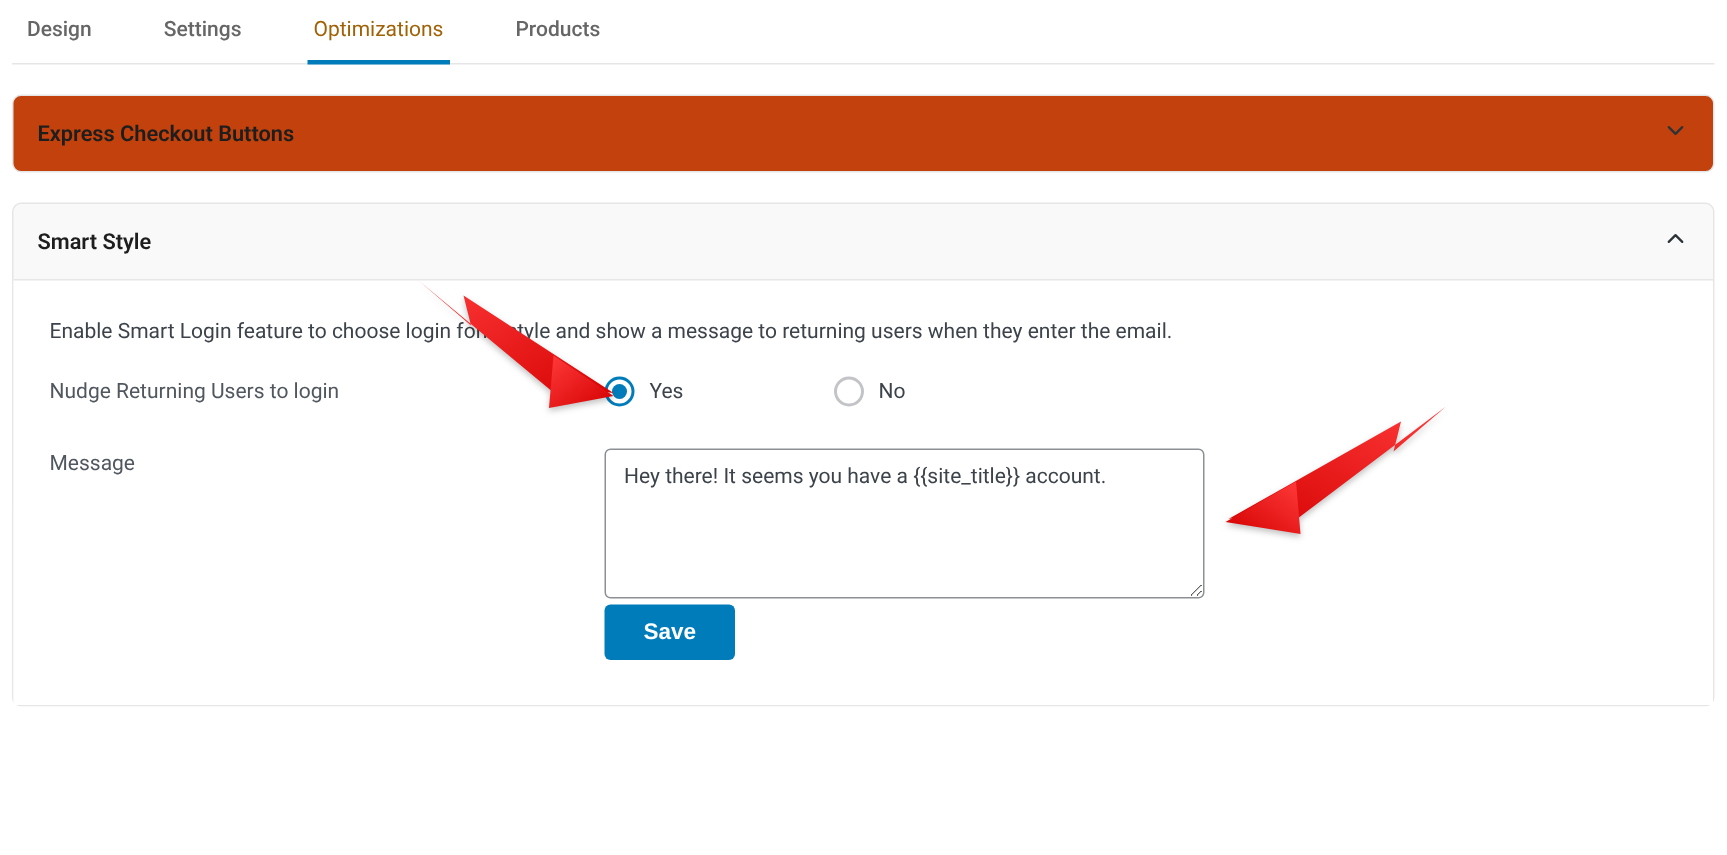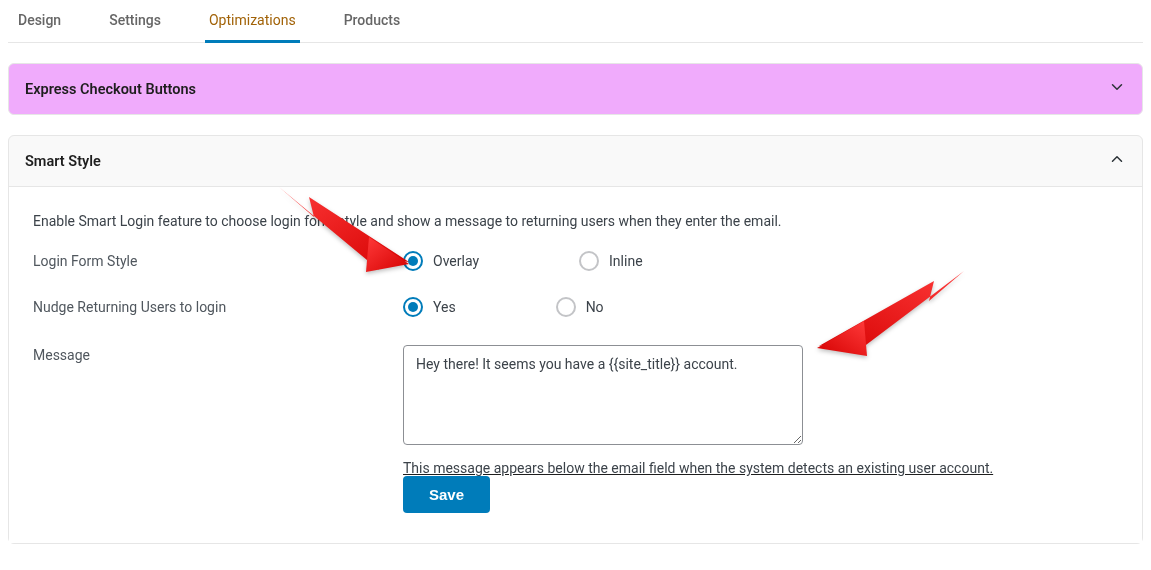--- a/index.html
+++ b/index.html
@@ -31,21 +31,21 @@
       content: "";
       position: absolute;
       left: 0; right: 0; bottom: -1px;
       height: 3px;
       background: #007cba;
     }
     .panel {
       border: 1px solid #e6e6e6;
       border-radius: 6px;
       margin-top: 20px;
-      background: #f0abfc;
+      background: #c2410c;
     }
     .panel-header {
       padding: 14px 16px;
       font-weight: 600;
       font-size: 14.5px;
       display: flex;
       justify-content: space-between;
       align-items: center;
       cursor: pointer;
     }
@@ -169,37 +169,20 @@
     <span>Smart Style</span>
     <span class="chev-icon">
       <svg viewBox="0 0 24 24" fill="none" stroke="#2c3338" stroke-width="2" stroke-linecap="round" stroke-linejoin="round">
           <polyline points="6 15 12 9 18 15"></polyline>
         </svg>
     </span>
   </div>
   <div class="panel-body">
     <p class="section-desc">Enable Smart Login feature to choose login form style and show a message to returning users when they enter the email.</p>
 
-    <div class="form-row">
-      <div class="form-label">Login Form Style</div>
-      <div class="radio-group">
-        <div class="radio-opt selected">
-          <span class="radio-circle">
-              <span class="radio-dot"></span>
-            </span>
-          <span class="radio-label">Overlay</span>
-        </div>
-        <div class="radio-opt">
-          <span class="radio-circle">
-              <span class="radio-dot"></span>
-            </span>
-          <span class="radio-label">Inline</span>
-        </div>
-      </div>
-    </div>
 
     <div class="form-row">
       <div class="form-label">Nudge Returning Users to login</div>
       <div class="radio-group">
         <div class="radio-opt selected">
           <span class="radio-circle">
               <span class="radio-dot"></span>
             </span>
           <span class="radio-label">Yes</span>
         </div>
@@ -209,21 +192,20 @@
             </span>
           <span class="radio-label">No</span>
         </div>
       </div>
     </div>
 
     <div class="form-row last">
       <div class="form-label">Message</div>
       <div class="message-col">
         <textarea style="">Hey there! It seems you have a {{site_title}} account.</textarea>
-        <div class="helper-text">This message appears below the email field when the system detects an existing user account.</div>
       </div>
     </div>
 
     <button class="save-btn">Save</button>
 
     
     <div class="arrow arrow1">
       <svg width="140" height="90" viewBox="0 0 140 90">
         <defs>
           <linearGradient id="ga1" x1="0" y1="0" x2="1" y2="1">

